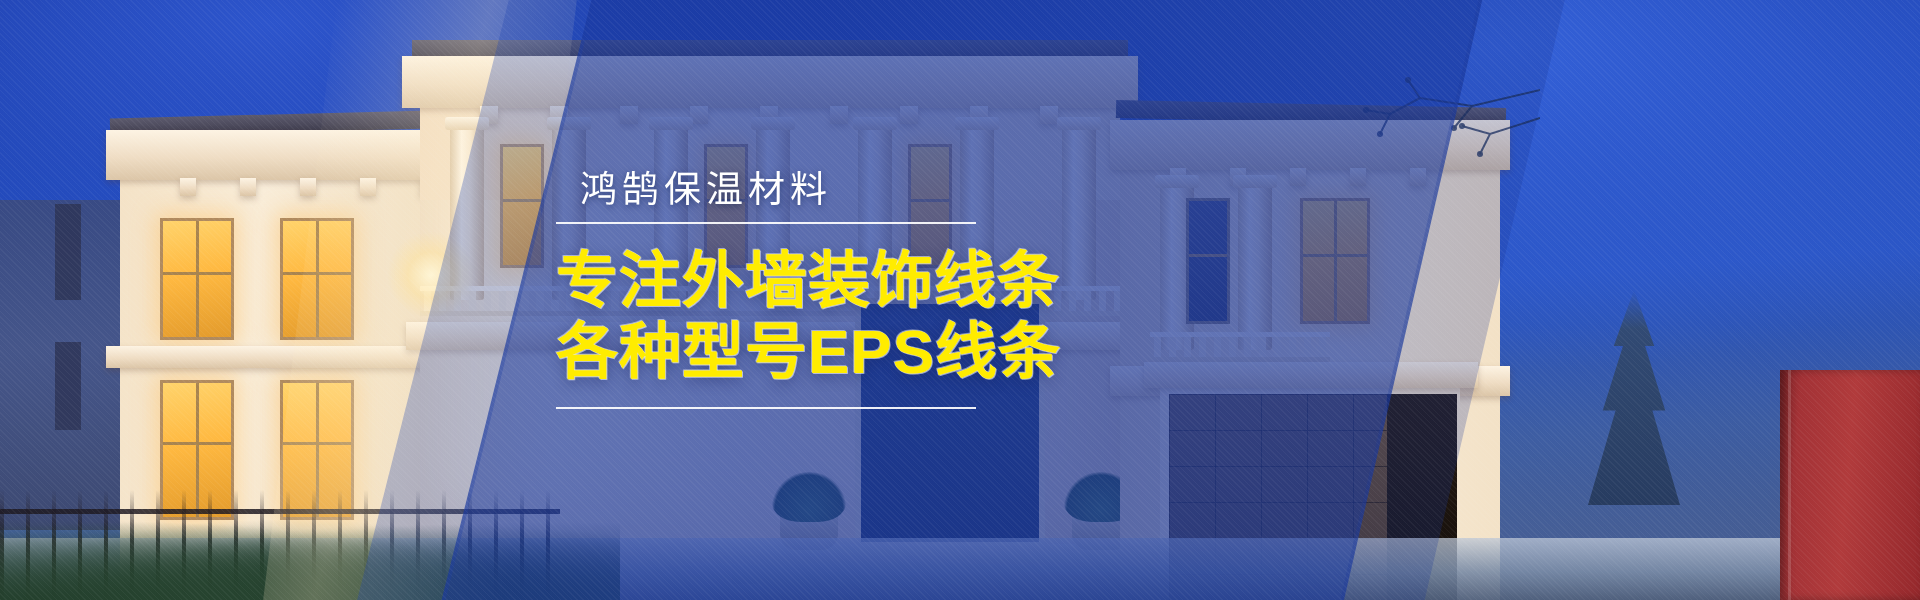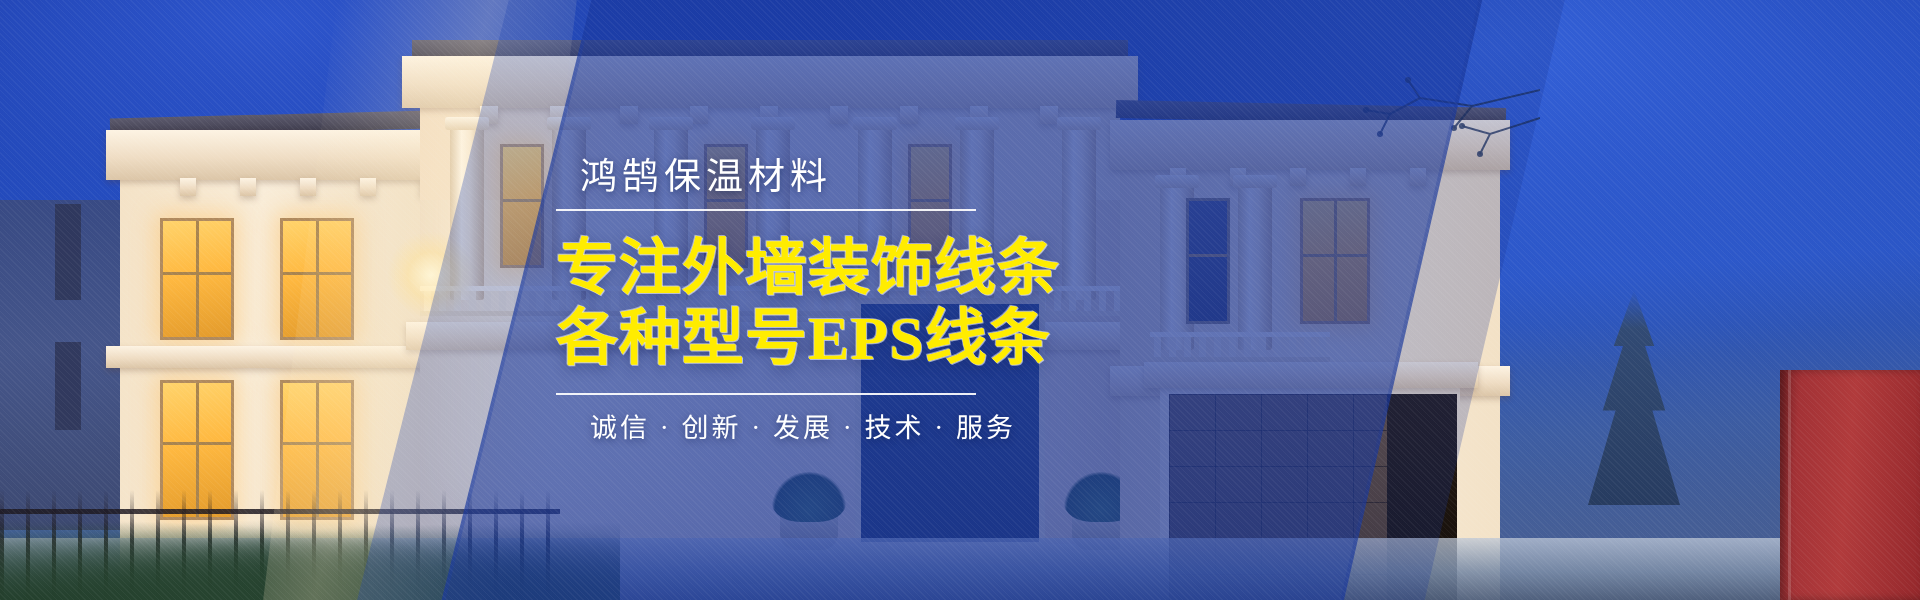--- a/index.html
+++ b/index.html
@@ -3,21 +3,21 @@
 <meta charset="utf-8">
 <title>Banner</title>
 <style>
   html,body{margin:0;padding:0;background:#0b1733;}
   *{box-sizing:border-box;}
 
   .banner{
     position:relative;
     width:1920px;height:600px;
     overflow:hidden;
-    font-family:Liberation Serif, serif;
+    font-family:Liberation Sans, sans-serif;
     background:#1d3fa8;
   }
 
   
   .sky{
     position:absolute;inset:0;
     background:
       radial-gradient(1100px 520px at 78% 8%, #3461d8 0%, rgba(52,97,216,0) 62%),
       radial-gradient(900px 440px at 14% 4%, #2d55cc 0%, rgba(45,85,204,0) 60%),
       linear-gradient(176deg,#1b3ba6 0%,#2148b8 26%,#2a55c4 52%,#32549f 74%,#2a3f73 100%);
@@ -468,16 +468,15 @@
   </div>
 
   <div class="texture"></div>
 
   <div class="content">
     <div class="company-name">鸿鹄保温材料</div>
     <div class="rule"></div>
     <div class="headline">专注外墙装饰线条</div>
     <div class="headline">各种型号EPS线条</div>
     <div class="rule bottom"></div>
-    <div class="tagline">诚信 · 创新 · 发展 · 技术 · 服务</div>
   </div>
 
 </div>
 
 </body></html>

